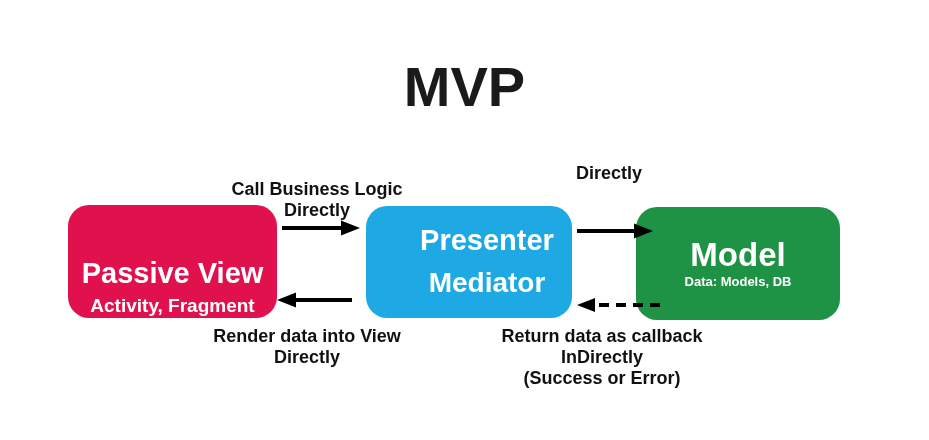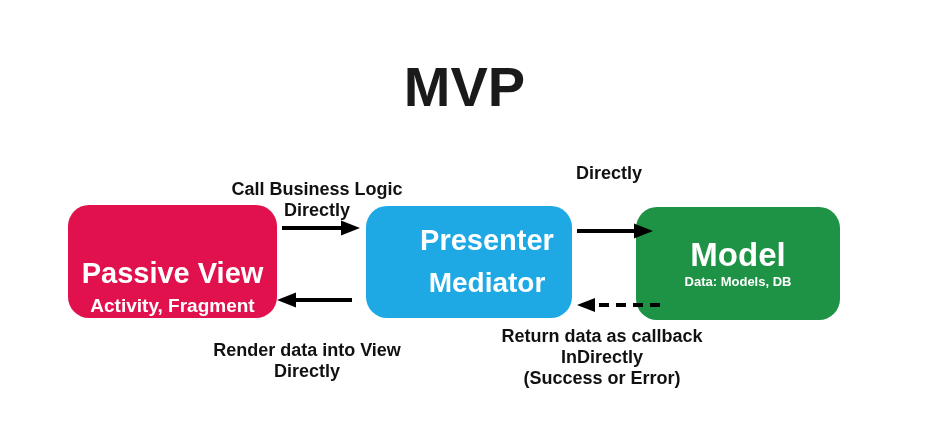--- a/index.html
+++ b/index.html
@@ -91,21 +91,21 @@
     font-size: 18px;
     font-weight: 600;
     line-height: 1.18;
     white-space: nowrap;
   }
   .arrow-label span {
     display: block;
   }
   .label-call    { left: 317px; top: 179px; }
   .label-request { left: 609px; top: 163px; }
-  .label-render  { left: 307px; top: 326px; margin-top: 14px; }
+  .label-render  { left: 307px; top: 326px; }
   .label-return  { left: 602px; top: 326px; }
   .arrows-layer {
     position: absolute;
     left: 0;
     top: 0;
     width: 929px;
     height: 440px;
     pointer-events: none;
   }
 </style>

